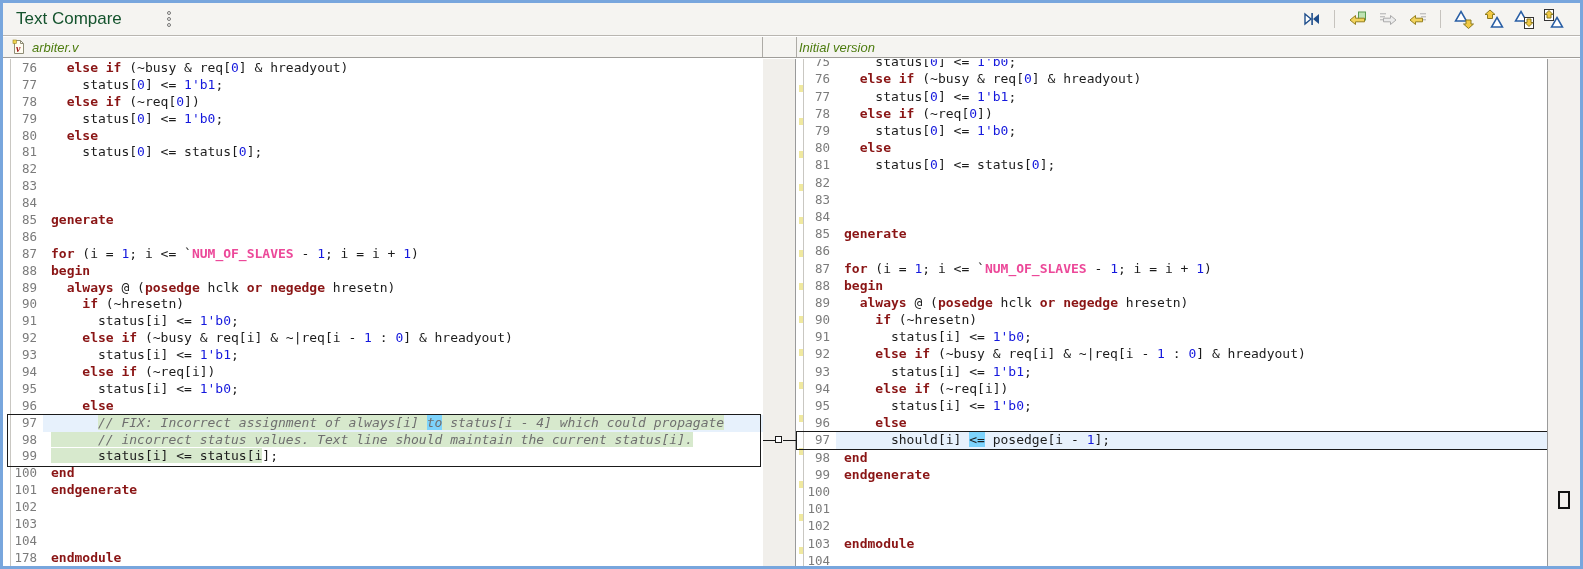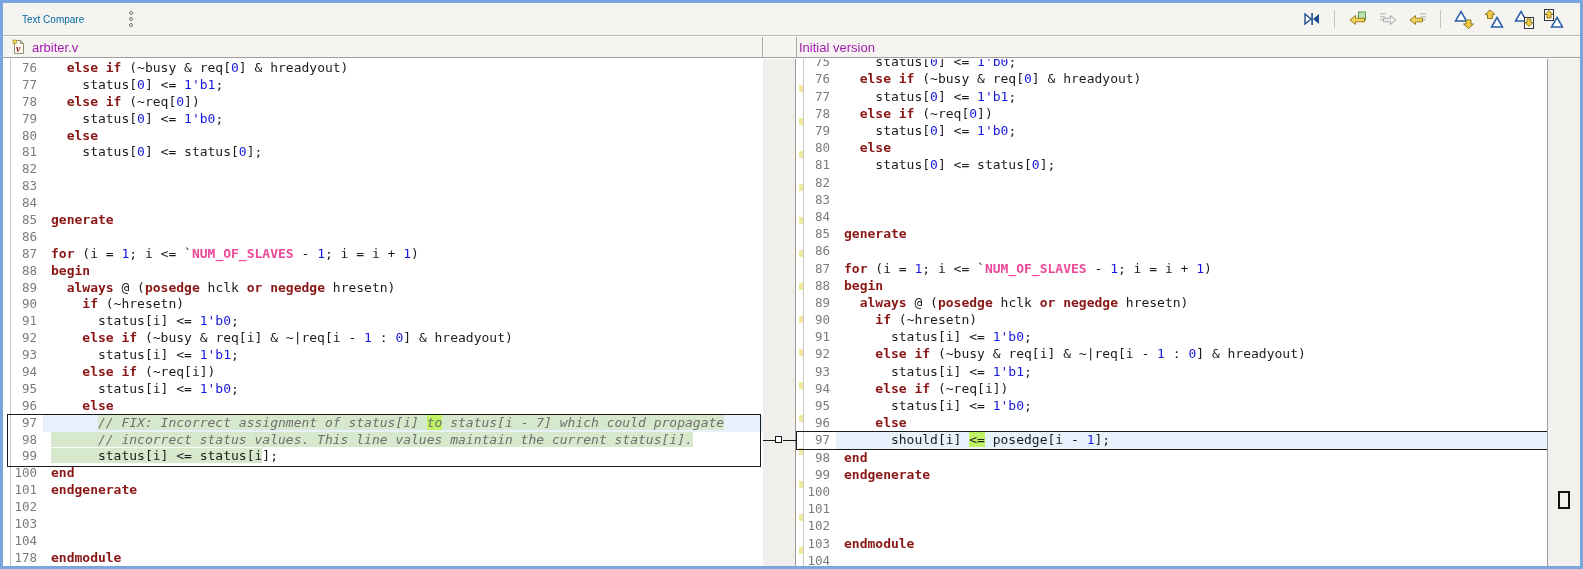--- a/index.html
+++ b/index.html
@@ -1,33 +1,33 @@
 <!DOCTYPE html>
 <html><head>
 <meta charset="utf-8">
 <style>
   * { margin:0; padding:0; box-sizing:border-box; }
   html,body { width:1583px; height:569px; background:#fff; font-family:"Liberation Sans",sans-serif; }
   .window { position:relative; width:1583px; height:569px; border:3px solid #78a6dd; background:#fff; overflow:hidden; }
 
   
   .titlebar { position:absolute; left:0; top:0; width:1577px; height:33px; background:#f5f4f1; border-bottom:1px solid #b9b6b1; display:flex; align-items:center; }
-  .view-title { font-size:10px; color:#0369a1; margin-left:19px; }
+  .view-title { font-size:17px; color:#14532d; margin-left:13px; }
   .kebab { margin-left:42px; display:flex; flex-direction:column; gap:2px; cursor:pointer; padding:3px; }
   .kebab i { width:4px; height:4px; border:1px solid #777; border-radius:50%; display:block; }
   .toolbar { margin-left:auto; margin-right:14px; display:flex; align-items:center; gap:5px; }
   .tb-btn { width:25px; height:23px; display:flex; align-items:center; justify-content:center; cursor:pointer; border-radius:2px; }
   .tb-sep { width:1px; height:18px; background:#c6c3be; margin:0 5px; }
 
   
   .pane-headers { position:absolute; left:0; top:34px; width:1577px; height:21px; background:#f5f4f1; border-bottom:1px solid #9f9d99; }
   .ph-left { position:absolute; left:0; top:0; width:760px; height:100%; display:flex; align-items:center; border-right:1px solid #adaba6; }
   .ph-gutterline { position:absolute; left:793px; top:0; width:1px; height:100%; background:#adaba6; }
   .ph-right { position:absolute; left:794px; top:0; right:0; height:100%; display:flex; align-items:center; }
-  .ph-text { font-size:13px; color:#a21caf; }
+  .ph-text { font-size:13px; color:#4d7c0f;font-style:italic; }
   .ph-left .ph-text { margin-left:6px; }
   .ph-right .ph-text { margin-left:2px; }
   .ficon { margin-left:9px; display:flex; }
 
   
   .body { position:absolute; left:0; top:56px; width:1577px; height:507px; background:#fff; }
   .pane { position:absolute; top:0; height:100%; overflow:hidden; background:#fff; }
   .pane-left  { left:0; width:760px; }
   .pane-right { left:793px; width:857px; }
   .pane::before { content:""; position:absolute; left:7px; top:0; bottom:0; width:1px; background:#c9c7c2; }
@@ -35,21 +35,21 @@
   .pane-right .qdiff { position:absolute; left:3px; top:0; bottom:0; width:4px;
       background:repeating-linear-gradient(to bottom, transparent 0 26px, #ece387 26px 33px); opacity:.8; }
   .gutter { position:absolute; left:760px; top:0; width:33px; height:100%; background:#f1efeb; border-right:1px solid #9a9a9a; }
   .lines { position:absolute; left:0; width:100%; }
   .row { display:flex; align-items:stretch; }
   .ln { flex:none; width:40px; text-align:right; padding-right:6px; color:#7b7b7b; font-family:"DejaVu Sans Mono",monospace; font-size:12.5px; line-height:inherit; }
   .code { flex:1; white-space:pre; font-family:"DejaVu Sans Mono",monospace; font-size:13px; line-height:inherit; padding-left:8px; color:#1c1c1c; }
   .cur { background:#e7f1fc; }
   .s-p { color:#1c1c1c; } .s-k { color:#8a1515; font-weight:bold; } .s-n { color:#1418dd; }
   .s-c { color:#6f6f6f; font-style:italic; } .s-m { color:#ec4899; font-weight:bold; }
-  .h-g { background:#d7e9cd; } .h-x { background:#bef264; }
+  .h-g { background:#d7e9cd; } .h-x { background:#7dd3fc; }
 
   .diff-box { position:absolute; border:1px solid #1a1a1a; pointer-events:none; }
   .conn-seg { position:absolute; height:1px; background:#1a1a1a; }
   .conn-handle { position:absolute; width:7px; height:7px; background:#fdfdfd; border:1px solid #1a1a1a; cursor:pointer; }
 
   
   .ruler { position:absolute; left:1544px; top:0; width:33px; height:100%; background:#f3f1ee; border-left:1px solid #9a9a9a; }
   .ruler-marker { position:absolute; left:10px; width:12px; height:18px; border:2px solid #111; background:transparent; cursor:pointer; }
 </style>
 </head>
@@ -225,25 +225,25 @@
           <div class="row" style="height: 16.9px; line-height: 16.9px;">
             <div class="ln">95</div>
             <div class="code"><span class="s-p">      status[i] &lt;= </span><span class="s-n">1'b0</span><span class="s-p">;</span></div>
           </div>
           <div class="row" style="height: 16.9px; line-height: 16.9px;">
             <div class="ln">96</div>
             <div class="code"><span class="s-p">    </span><span class="s-k">else</span></div>
           </div>
           <div class="row" style="height: 16.9px; line-height: 16.9px;">
             <div class="ln">97</div>
-            <div class="code cur"><span class="s-p">      </span><span class="s-c h-g">// FIX: Incorrect assignment of status[i] </span><span class="s-c h-x">to</span><span class="s-c h-g"> status[i - 7] which could propagate</span></div>
+            <div class="code cur"><span class="s-p">      </span><span class="s-c h-g">// FIX: Incorrect assignment of always[i] </span><span class="s-c h-x">to</span><span class="s-c h-g"> status[i - 4] which could propagate</span></div>
           </div>
           <div class="row" style="height: 16.9px; line-height: 16.9px;">
             <div class="ln">98</div>
-            <div class="code"><span class="s-p h-g">      </span><span class="s-c h-g">// incorrect status values. This line values maintain the current status[i].</span></div>
+            <div class="code"><span class="s-p h-g">      </span><span class="s-c h-g">// incorrect status values. Text line should maintain the current status[i].</span></div>
           </div>
           <div class="row" style="height: 16.9px; line-height: 16.9px;">
             <div class="ln">99</div>
             <div class="code"><span class="s-p h-g">      status[i] &lt;= status[i</span><span class="s-p">];</span></div>
           </div>
           <div class="row" style="height: 16.9px; line-height: 16.9px;">
             <div class="ln">100</div>
             <div class="code"><span class="s-k">end</span></div>
           </div>
           <div class="row" style="height: 16.9px; line-height: 16.9px;">

